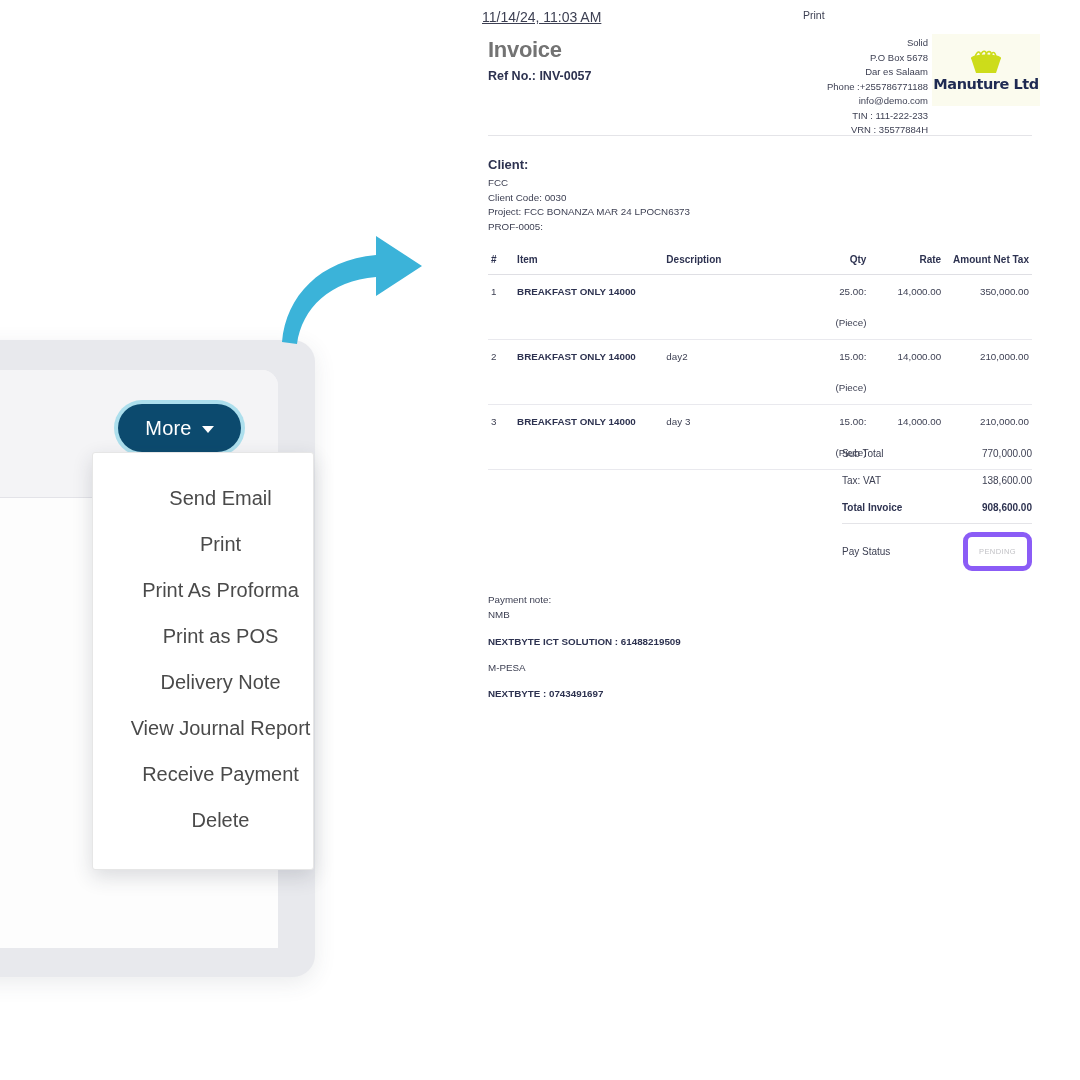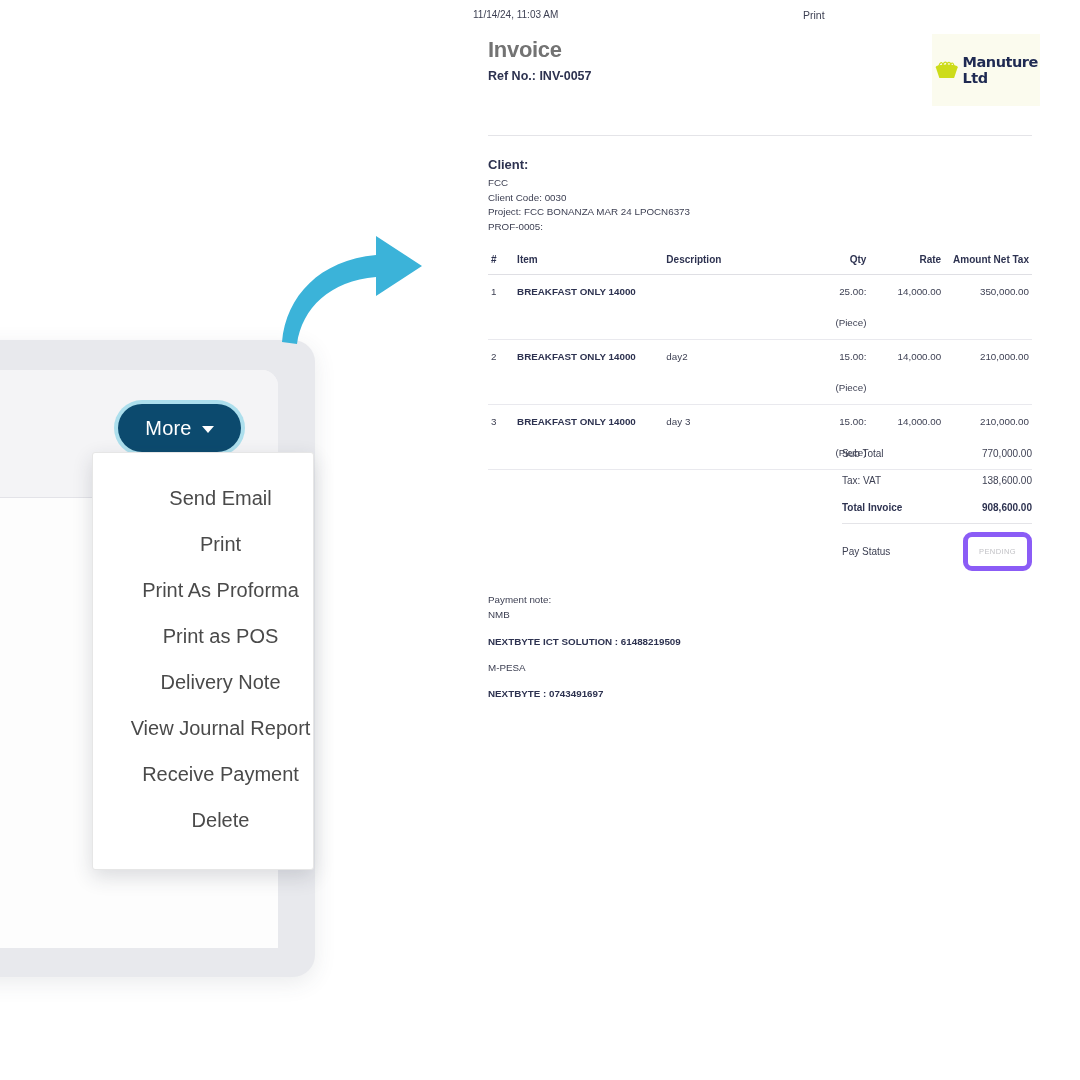--- a/index.html
+++ b/index.html
@@ -107,22 +107,22 @@
     background:#ffffff;
     font-family:"Liberation Sans", sans-serif;
     color:#3c3f52;
   }
   #print-header {
     position:relative;
     height:30px;
     padding-top:9px;
   }
   #print-timestamp {
-    position:absolute; left:3px; top:9px;
-    font-size:10px; color:#3c3f52;
+    position:absolute; left:12px; top:9px;
+    font-size:14px; color:#3c3f52;text-decoration:underline;
   }
   #print-link {
     position:absolute; left:333px; top:9px;
     font-size:10.5px; color:#3c3f52; cursor:pointer;
   }
 
   #doc-titleblock { position:relative; height:105px; }
   #invoice-title {
     position:absolute; left:18px; top:7px;
     font-size:22px; font-weight:bold; color:#737373;
@@ -134,21 +134,21 @@
   }
   #company-block {
     position:absolute; right:122px; top:6px;
     text-align:right;
     font-size:9.5px; line-height:1.53; color:#3c3f52;
   }
   #company-logo {
     position:absolute; right:10px; top:4px;
     width:108px; height:72px;
     background:#fbfbee;
-    display:flex; flex-direction:row;
+    display:flex; flex-direction:column;
     align-items:center; justify-content:center; gap:1px;
   }
   #company-logo .basket { display:block; }
   #company-logo .logo-name {
     font-family:"DejaVu Sans", sans-serif;
     font-size:14.5px; font-weight:bold;
     color:#1f2a52; letter-spacing:-.45px;
   }
 
   #doc-rule {
@@ -261,20 +261,29 @@
 
     <div id="print-header">
       <div id="print-timestamp">11/14/24, 11:03 AM</div>
       <div id="print-link">Print</div>
     </div>
 
     <div id="doc-titleblock">
       <div id="invoice-title">Invoice</div>
       <div id="invoice-ref">Ref No.: INV-0057</div>
 
+      <div id="company-block">
+        <div>Solid</div>
+        <div>P.O Box 5678</div>
+        <div>Dar es Salaam</div>
+        <div>Phone :+255786771188</div>
+        <div>info@demo.com</div>
+        <div>TIN : 111-222-233</div>
+        <div>VRN : 35577884H</div>
+      </div>
 
       <div id="company-logo">
         <svg class="basket" width="40" height="26" viewBox="0 0 40 26">
           <path d="M5 9 L35 9 L30 24 L10 24 Z" fill="#cddc1a"></path>
           <ellipse cx="20" cy="9" rx="15" ry="3.6" fill="#cddc1a"></ellipse>
           <path d="M9 8 C 11 2, 14 1, 15 7" stroke="#cddc1a" stroke-width="1.6" fill="none"></path>
           <path d="M14 8 C 16 1, 20 0, 21 7" stroke="#cddc1a" stroke-width="1.6" fill="none"></path>
           <path d="M19 8 C 21 1, 25 1, 26 7" stroke="#cddc1a" stroke-width="1.6" fill="none"></path>
           <path d="M24 8 C 26 2, 29 2, 30 8" stroke="#cddc1a" stroke-width="1.6" fill="none"></path>
         </svg>

